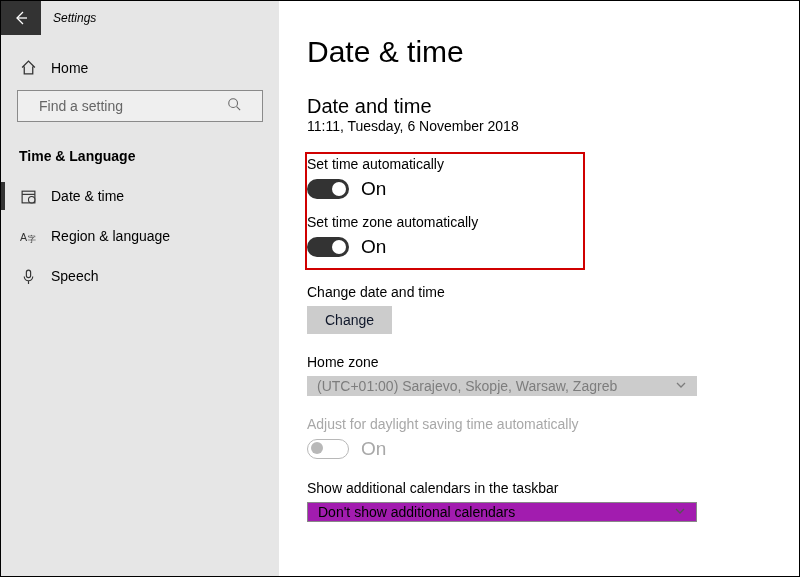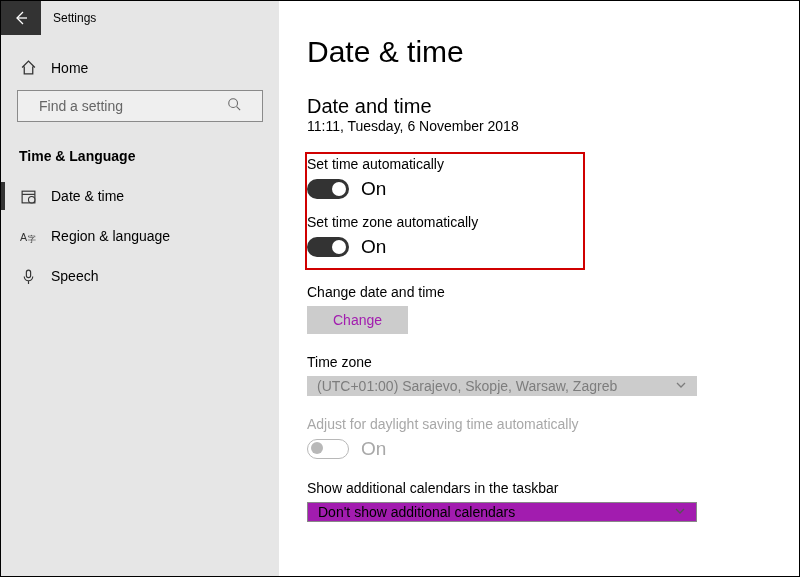--- a/index.html
+++ b/index.html
@@ -35,20 +35,21 @@
     height: 34px;
     background: #333333;
     display: flex;
     align-items: center;
     justify-content: center;
     cursor: pointer;
   }
   .window-title {
     padding-left: 12px;
     color: #000;
+    font-style: italic;
   }
   .sidebar-body {
     padding: 18px 16px 0 16px;
   }
   .home-row {
     display: flex;
     align-items: flex-end;
     gap: 14px;
     padding: 6px 2px 14px 2px;
     cursor: pointer;
@@ -171,23 +172,23 @@
     background:#b8b8b8;
     border-radius:50%;
   }
   .toggle-state { font-size:19px; color:#000; }
   .toggle-state.disabled { color:#a8a8a8; }
 
   .section-gap { margin-bottom: 20px; }
   .change-btn {
     display:inline-block;
     background:#ccc;
-    color:#a21caf;
+    color:#0f172a;
     font-size:14px;
-    padding: 6px 26px;
+    padding: 6px 18px;
     border:none;
     cursor:default;
   }
   .select-box {
     display:flex;
     align-items:center;
     justify-content:space-between;
     height:20px;
     padding:0 10px;
     font-size:14px;
@@ -292,21 +293,21 @@
         <span class="toggle-state">On</span>
       </div>
     </div>
 
     <div class="section-gap">
       <div class="setting-label">Change date and time</div>
       <button class="change-btn">Change</button>
     </div>
 
     <div class="section-gap">
-      <div class="setting-label">Time zone</div>
+      <div class="setting-label">Home zone</div>
       <div class="select-box disabled">
         <span>(UTC+01:00) Sarajevo, Skopje, Warsaw, Zagreb</span>
         <span class="chev">
           <svg width="12" height="12" viewBox="0 0 12 12">
               <path d="M2 4 L6 8 L10 4" stroke="#7d7d7d" stroke-width="1.3" fill="none"></path>
             </svg>
         </span>
       </div>
     </div>
 

